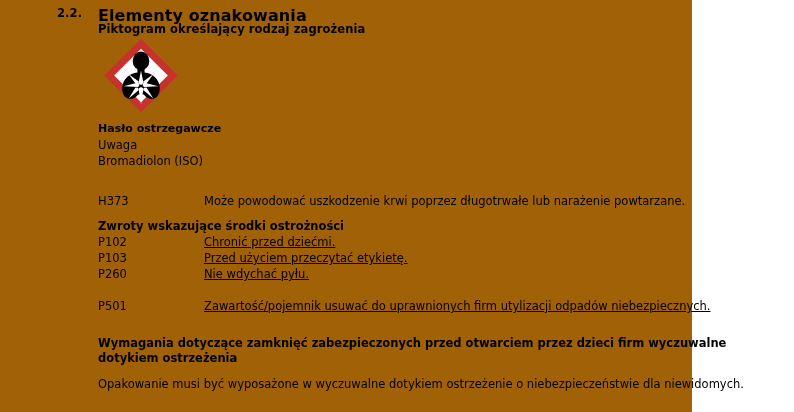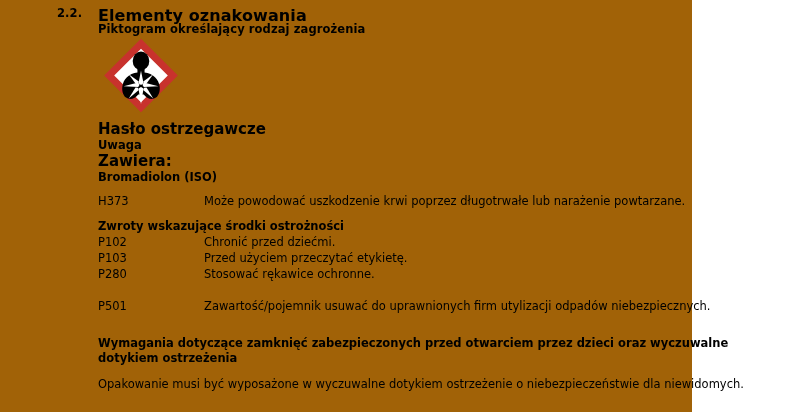--- a/index.html
+++ b/index.html
@@ -67,28 +67,28 @@
     width: 84px;
     height: 79px;
   }
 
   
   .block {
     position: absolute;
     left: 98px;
   }
   .lbl-bold {
-    font-size: 15px;
+    font-size: 11px;
     font-weight: bold;
     line-height: 15px;
     white-space: nowrap;
   }
   .lbl-reg {
     font-size: 11.5px;
-    font-weight: bold;
+    font-weight: normal;
     line-height: 15px;
     white-space: nowrap;
   }
 
   #signal-block { top: 121px; }
   #signal-block .lbl-bold,
   #signal-block .lbl-reg { line-height: 16px; }
 
   
   .stmt-head {
@@ -119,21 +119,21 @@
   .stmt-text {
     margin-left: 106px;
     font-size: 11.5px;
     font-weight: normal;
     line-height: 16px;
   }
 
   #hazard-head { top: 187px; }
   #hazard-table { top: 193px; }
   #prec-head { top: 219px; }
-  #prec-table { top: 234px; }
+  #prec-table { top: 234px; text-decoration: underline; }
 
   
   #closing-block {
     position: absolute;
     left: 98px;
     top: 336px;
     width: 660px;
   }
   #closing-block .closing-head {
     font-size: 11.5px;
@@ -181,21 +181,20 @@
         <path d="M65.5 48.5 L 57 60.2 L 54 60.6 L 52.8 57.7 Z"></path>
         <path d="M34.5 79 L 43 65.2 L 46 65.6 L 47.2 68.3 Z"></path>
         <path d="M65.5 79 L 52.8 68.3 L 54 65.6 L 57 65.2 Z"></path>
       </g>
     </svg>
   </div>
 
   <div class="block" id="signal-block">
     <div class="lbl-bold">Hasło ostrzegawcze</div>
     <div class="lbl-reg">Uwaga</div>
-    <div class="lbl-bold">Zawiera:</div>
     <div class="lbl-reg">Bromadiolon (ISO)</div>
   </div>
 
   <div class="stmt-table" id="hazard-table">
       <div class="stmt-row">
         <span class="stmt-code">H373</span>
         <div class="stmt-text">Może powodować uszkodzenie krwi poprzez długotrwałe lub narażenie powtarzane.</div>
       </div>
     </div>
 
@@ -203,29 +202,29 @@
   <div class="stmt-table" id="prec-table">
       <div class="stmt-row">
         <span class="stmt-code">P102</span>
         <div class="stmt-text">Chronić przed dziećmi.</div>
       </div>
       <div class="stmt-row">
         <span class="stmt-code">P103</span>
         <div class="stmt-text">Przed użyciem przeczytać etykietę.</div>
       </div>
       <div class="stmt-row">
-        <span class="stmt-code">P280</span>
-        <div class="stmt-text">Stosować rękawice ochronne.</div>
+        <span class="stmt-code">P260</span>
+        <div class="stmt-text">Nie wdychać pyłu.</div>
       </div>
       <div class="stmt-row">
       </div>
       <div class="stmt-row">
         <span class="stmt-code">P501</span>
         <div class="stmt-text">Zawartość/pojemnik usuwać do uprawnionych firm utylizacji odpadów niebezpiecznych.</div>
       </div>
     </div>
 
   <div id="closing-block">
-    <div class="closing-head">Wymagania dotyczące zamknięć zabezpieczonych przed otwarciem przez dzieci oraz wyczuwalne dotykiem ostrzeżenia</div>
+    <div class="closing-head">Wymagania dotyczące zamknięć zabezpieczonych przed otwarciem przez dzieci firm wyczuwalne dotykiem ostrzeżenia</div>
     <div class="closing-text">Opakowanie musi być wyposażone w wyczuwalne dotykiem ostrzeżenie o niebezpieczeństwie dla niewidomych.</div>
   </div>
 
 </div>
 
 </body></html>

